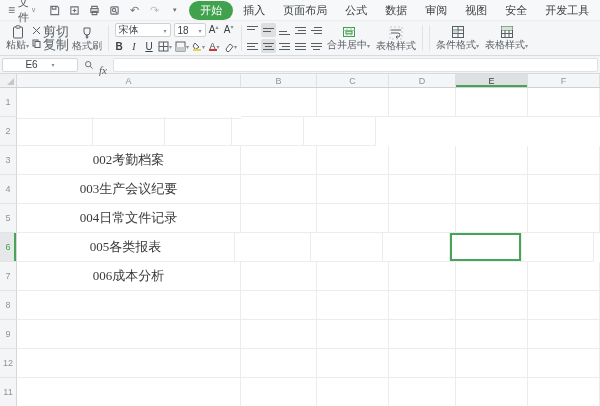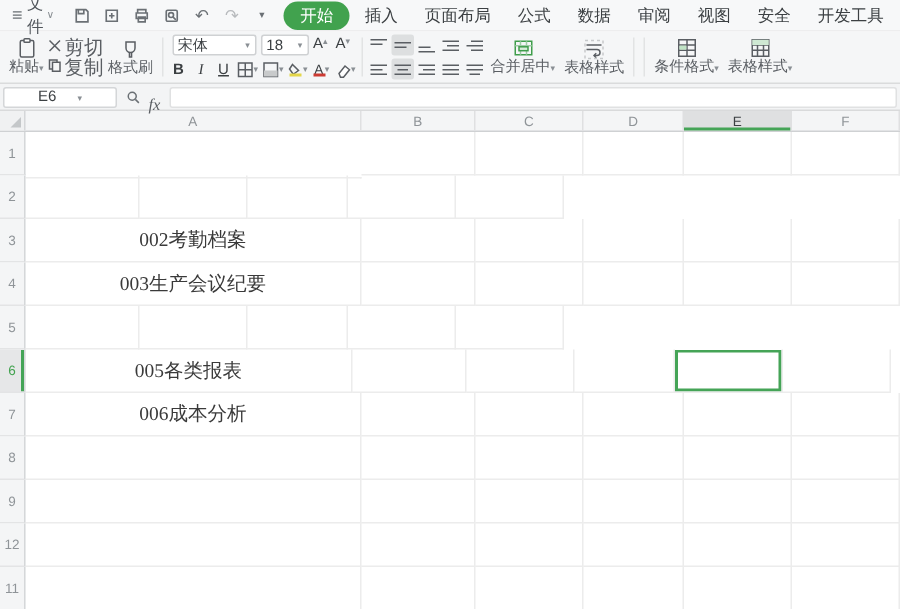--- a/index.html
+++ b/index.html
@@ -414,20 +414,21 @@
         <div class="rh">4</div>
         <div class="cell" style="width: 224px;">003生产会议纪要</div>
         <div class="cell" style="width: 76px;"></div>
         <div class="cell" style="width: 72px;"></div>
         <div class="cell" style="width: 67px;"></div>
         <div class="cell" style="width: 72px;"></div>
         <div class="cell" style="width: 72px;"></div>
       </div>
       <div class="row">
         <div class="rh">5</div>
+        <div class="cell" style="width: 224px;">004日常文件记录</div>
         <div class="cell" style="width: 76px;"></div>
         <div class="cell" style="width: 72px;"></div>
         <div class="cell" style="width: 67px;"></div>
         <div class="cell" style="width: 72px;"></div>
         <div class="cell" style="width: 72px;"></div>
       </div>
       <div class="row">
         <div class="rh sel">6</div>
         <div class="cell" style="width: 218px;">005各类报表</div>
         <div class="cell" style="width: 76px;"></div>

